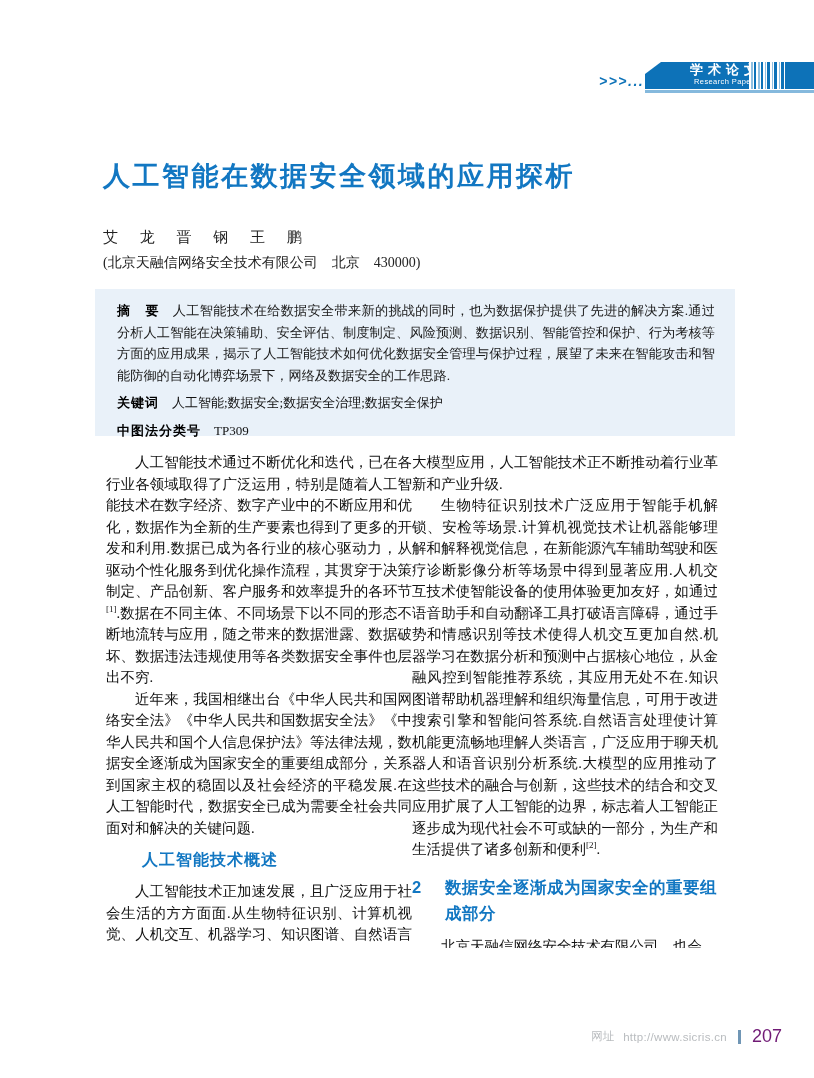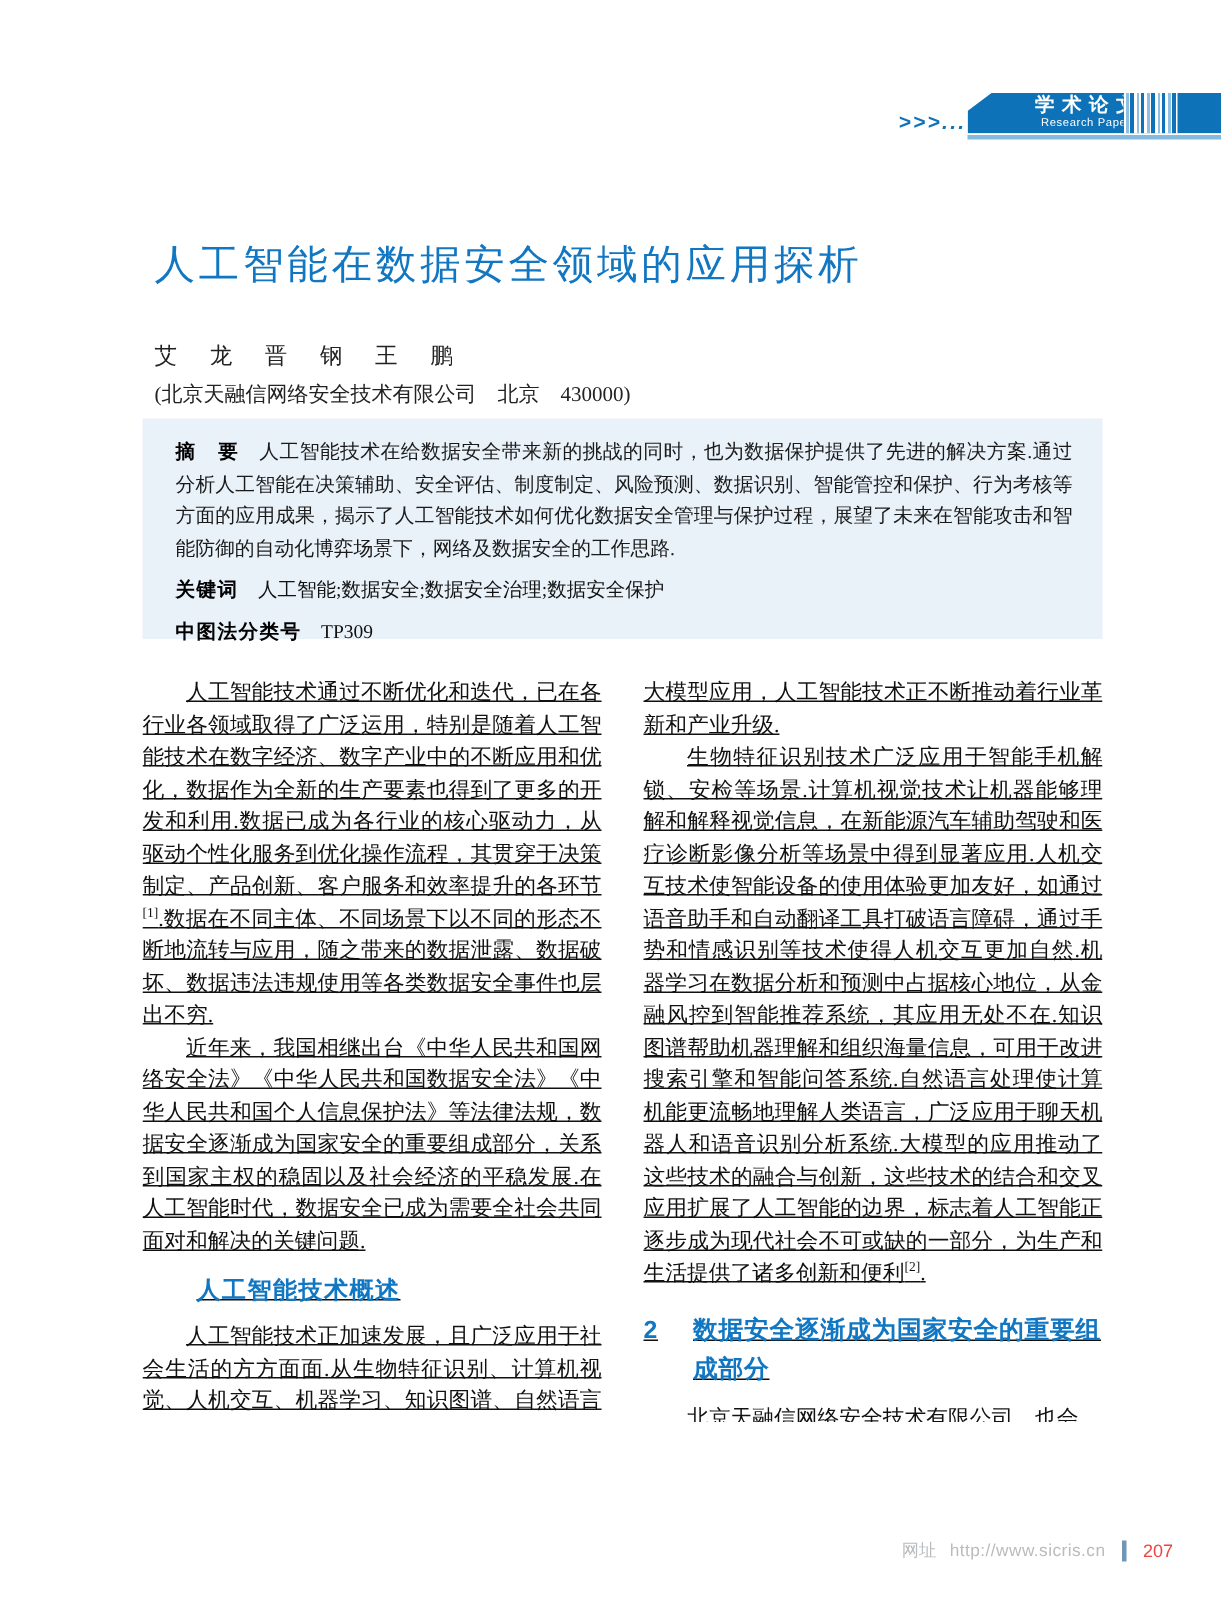--- a/index.html
+++ b/index.html
@@ -13,38 +13,38 @@
           clip-path:polygon(16px 0,100% 0,100% 100%,0 100%,0 12px);}
   .banner-text{position:absolute;left:26px;top:1px;width:110px;text-align:center;color:#fff;
                font-family:"Liberation Sans",sans-serif;}
   .banner-title{font-size:13px;font-weight:bold;letter-spacing:5px;line-height:14px;white-space:nowrap;}
   .banner-sub{font-size:7.5px;letter-spacing:.4px;line-height:9px;white-space:nowrap;}
   .banner-stripes{position:absolute;right:29px;top:0;width:36px;height:100%;
       background:repeating-linear-gradient(90deg,#ffffff 0 2px,#8fc0e2 2px 3.5px,#ffffff 3.5px 4.5px,#0d72b8 4.5px 7px);}
   .banner-underline{position:absolute;left:645px;top:90px;width:169px;height:3px;background:#85b9dd;}
 
   
-  .paper-title{position:absolute;left:103px;top:158px;font-size:27px;font-weight:normal;color:#1277c2;
+  .paper-title{position:absolute;left:103px;top:158px;font-size:27px;font-weight:bold;color:#1277c2;
                letter-spacing:2.5px;font-family:"Liberation Sans",sans-serif;}
   .authors{position:absolute;left:103px;top:228px;font-size:15px;letter-spacing:9px;color:#222;text-align:center;}
   .affiliation{position:absolute;left:103px;top:254px;font-size:14px;color:#222;}
   .email{position:absolute;left:103px;top:273px;font-size:11px;color:#222;margin-top:40px;}
 
   
-  .abstract-box{position:absolute;left:95px;top:279px;width:640px;height:147px;background:#e9f1f9;
+  .abstract-box{position:absolute;left:95px;top:289px;width:640px;height:147px;background:#e9f1f9;
                 box-sizing:border-box;padding:11px 20px 0 22px;}
   .abs-p{margin:0;font-size:13.2px;line-height:21.6px;text-align:justify;color:#1a1a1a;}
   .abs-label,.kw-label,.clc-label{font-family:"Liberation Sans",sans-serif;font-weight:bold;color:#000;
                 margin-right:13px;font-size:13px;letter-spacing:1px;}
   .kw-row{margin-top:6px;font-size:13px;line-height:21px;}
   .clc-row{margin-top:7px;font-size:13px;line-height:21px;}
 
   
-  .columns{position:absolute;left:95px;top:452px;width:640px;height:496px;overflow:hidden;
-           display:flex;gap:28px;text-decoration:underline;}
+  .columns{position:absolute;left:106px;top:452px;width:640px;height:496px;overflow:hidden;
+           display:flex;}
   .col{width:306px;flex:none;}
   .col p{margin:0;font-size:14.5px;line-height:21.5px;text-align:justify;color:#111;}
   .indent{text-indent:2em;}
   sup{font-size:9px;vertical-align:super;line-height:0;}
   .sec-heading-left{margin:11px 0 10px 0;padding-left:36px;font-size:16px;font-weight:bold;color:#1277c2;
                     font-family:"Liberation Sans",sans-serif;letter-spacing:1px;}
   .sec-heading-right{display:flex;margin:13px 0 10px 0;font-size:16.5px;font-weight:bold;color:#1277c2;
                      font-family:"Liberation Sans",sans-serif;line-height:26px;letter-spacing:.5px;}
   .sec-num{width:33px;flex:none;}
   .sec-text{flex:1;}
@@ -54,21 +54,21 @@
   .footnote-rule{width:138px;border-top:1.5px solid #444;margin-bottom:7px;}
   .fn-row{margin-left:14px;font-size:11px;line-height:20px;color:#222;white-space:nowrap;}
   .fn-label{font-family:"Liberation Sans",sans-serif;font-weight:bold;font-size:11px;}
 
   
   .footer{position:absolute;top:1026px;right:32px;display:flex;align-items:center;
           font-family:"Liberation Sans",sans-serif;color:#b9bcbf;font-size:11.5px;}
   .footer-label{margin-right:9px;}
   .footer-url{margin-right:11px;letter-spacing:.3px;}
   .footer-bar{width:3px;height:14px;background:#7096b5;margin-right:11px;}
-  .footer-page{font-size:12px;color:#ef4444;}
+  .footer-page{font-size:18px;color:#701a75;}
 </style>
 </head>
 <body>
 
 <div class="page">
 
   <span class="chevrons">&gt;&gt;&gt;...</span>
   <div class="banner">
     <div class="banner-text">
       <div class="banner-title">学术论文</div>

